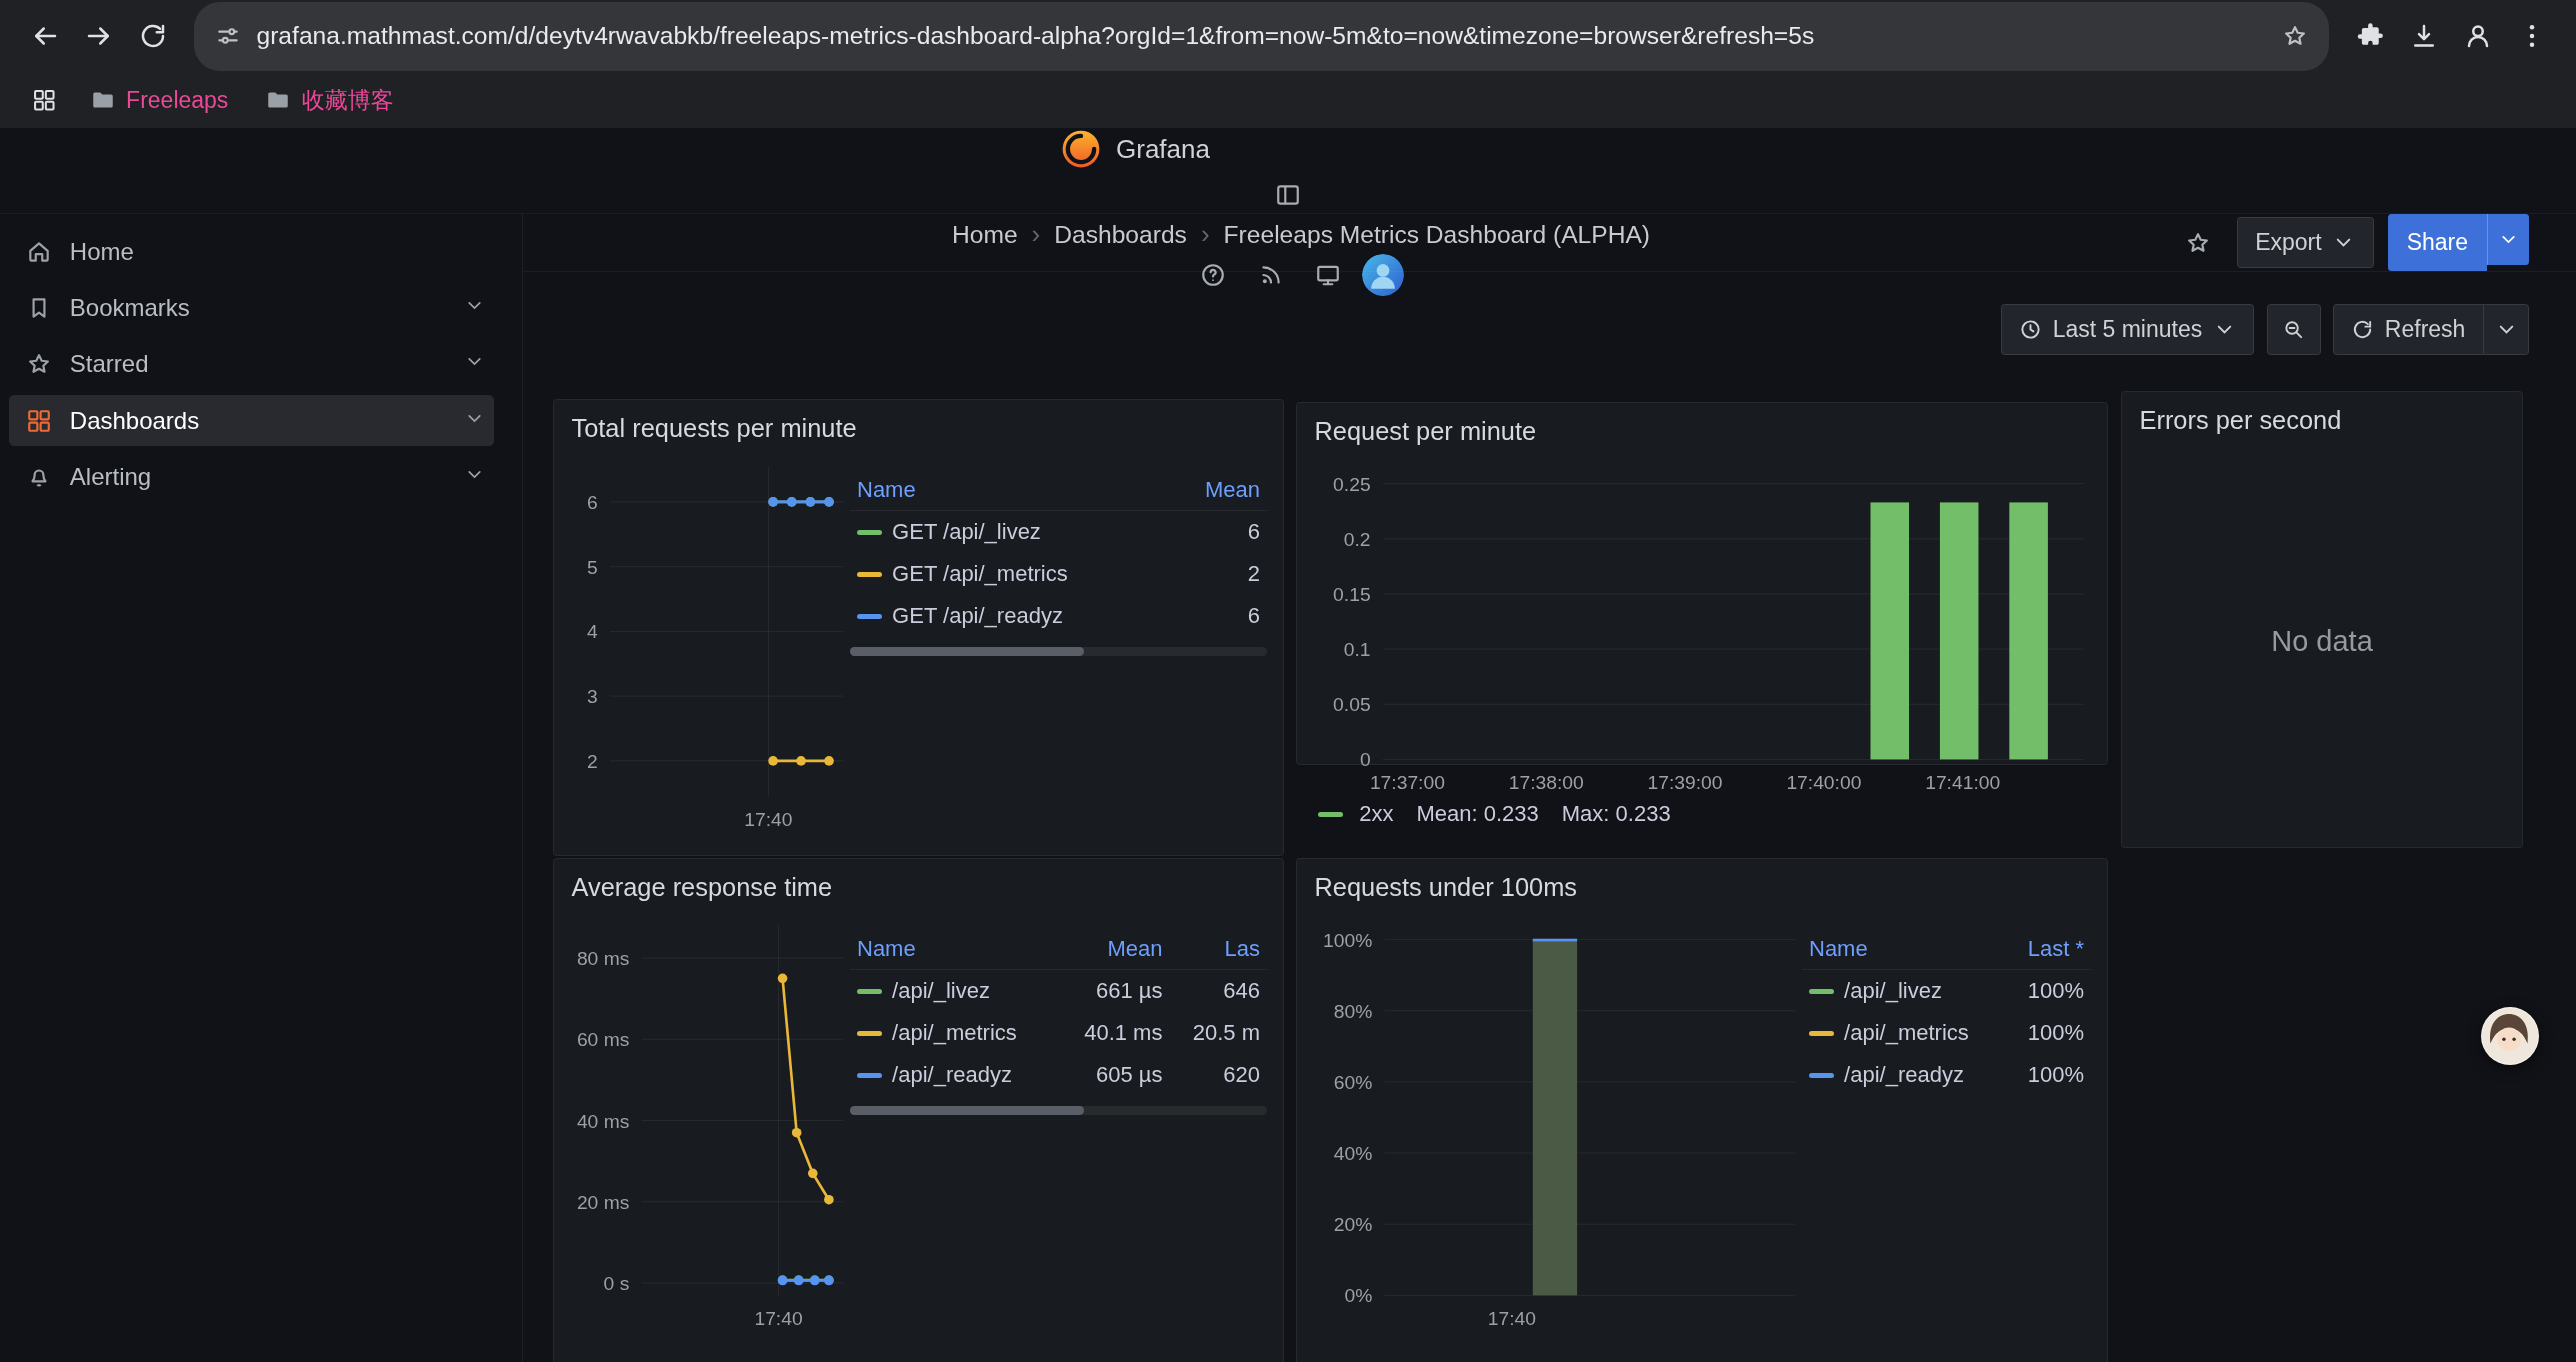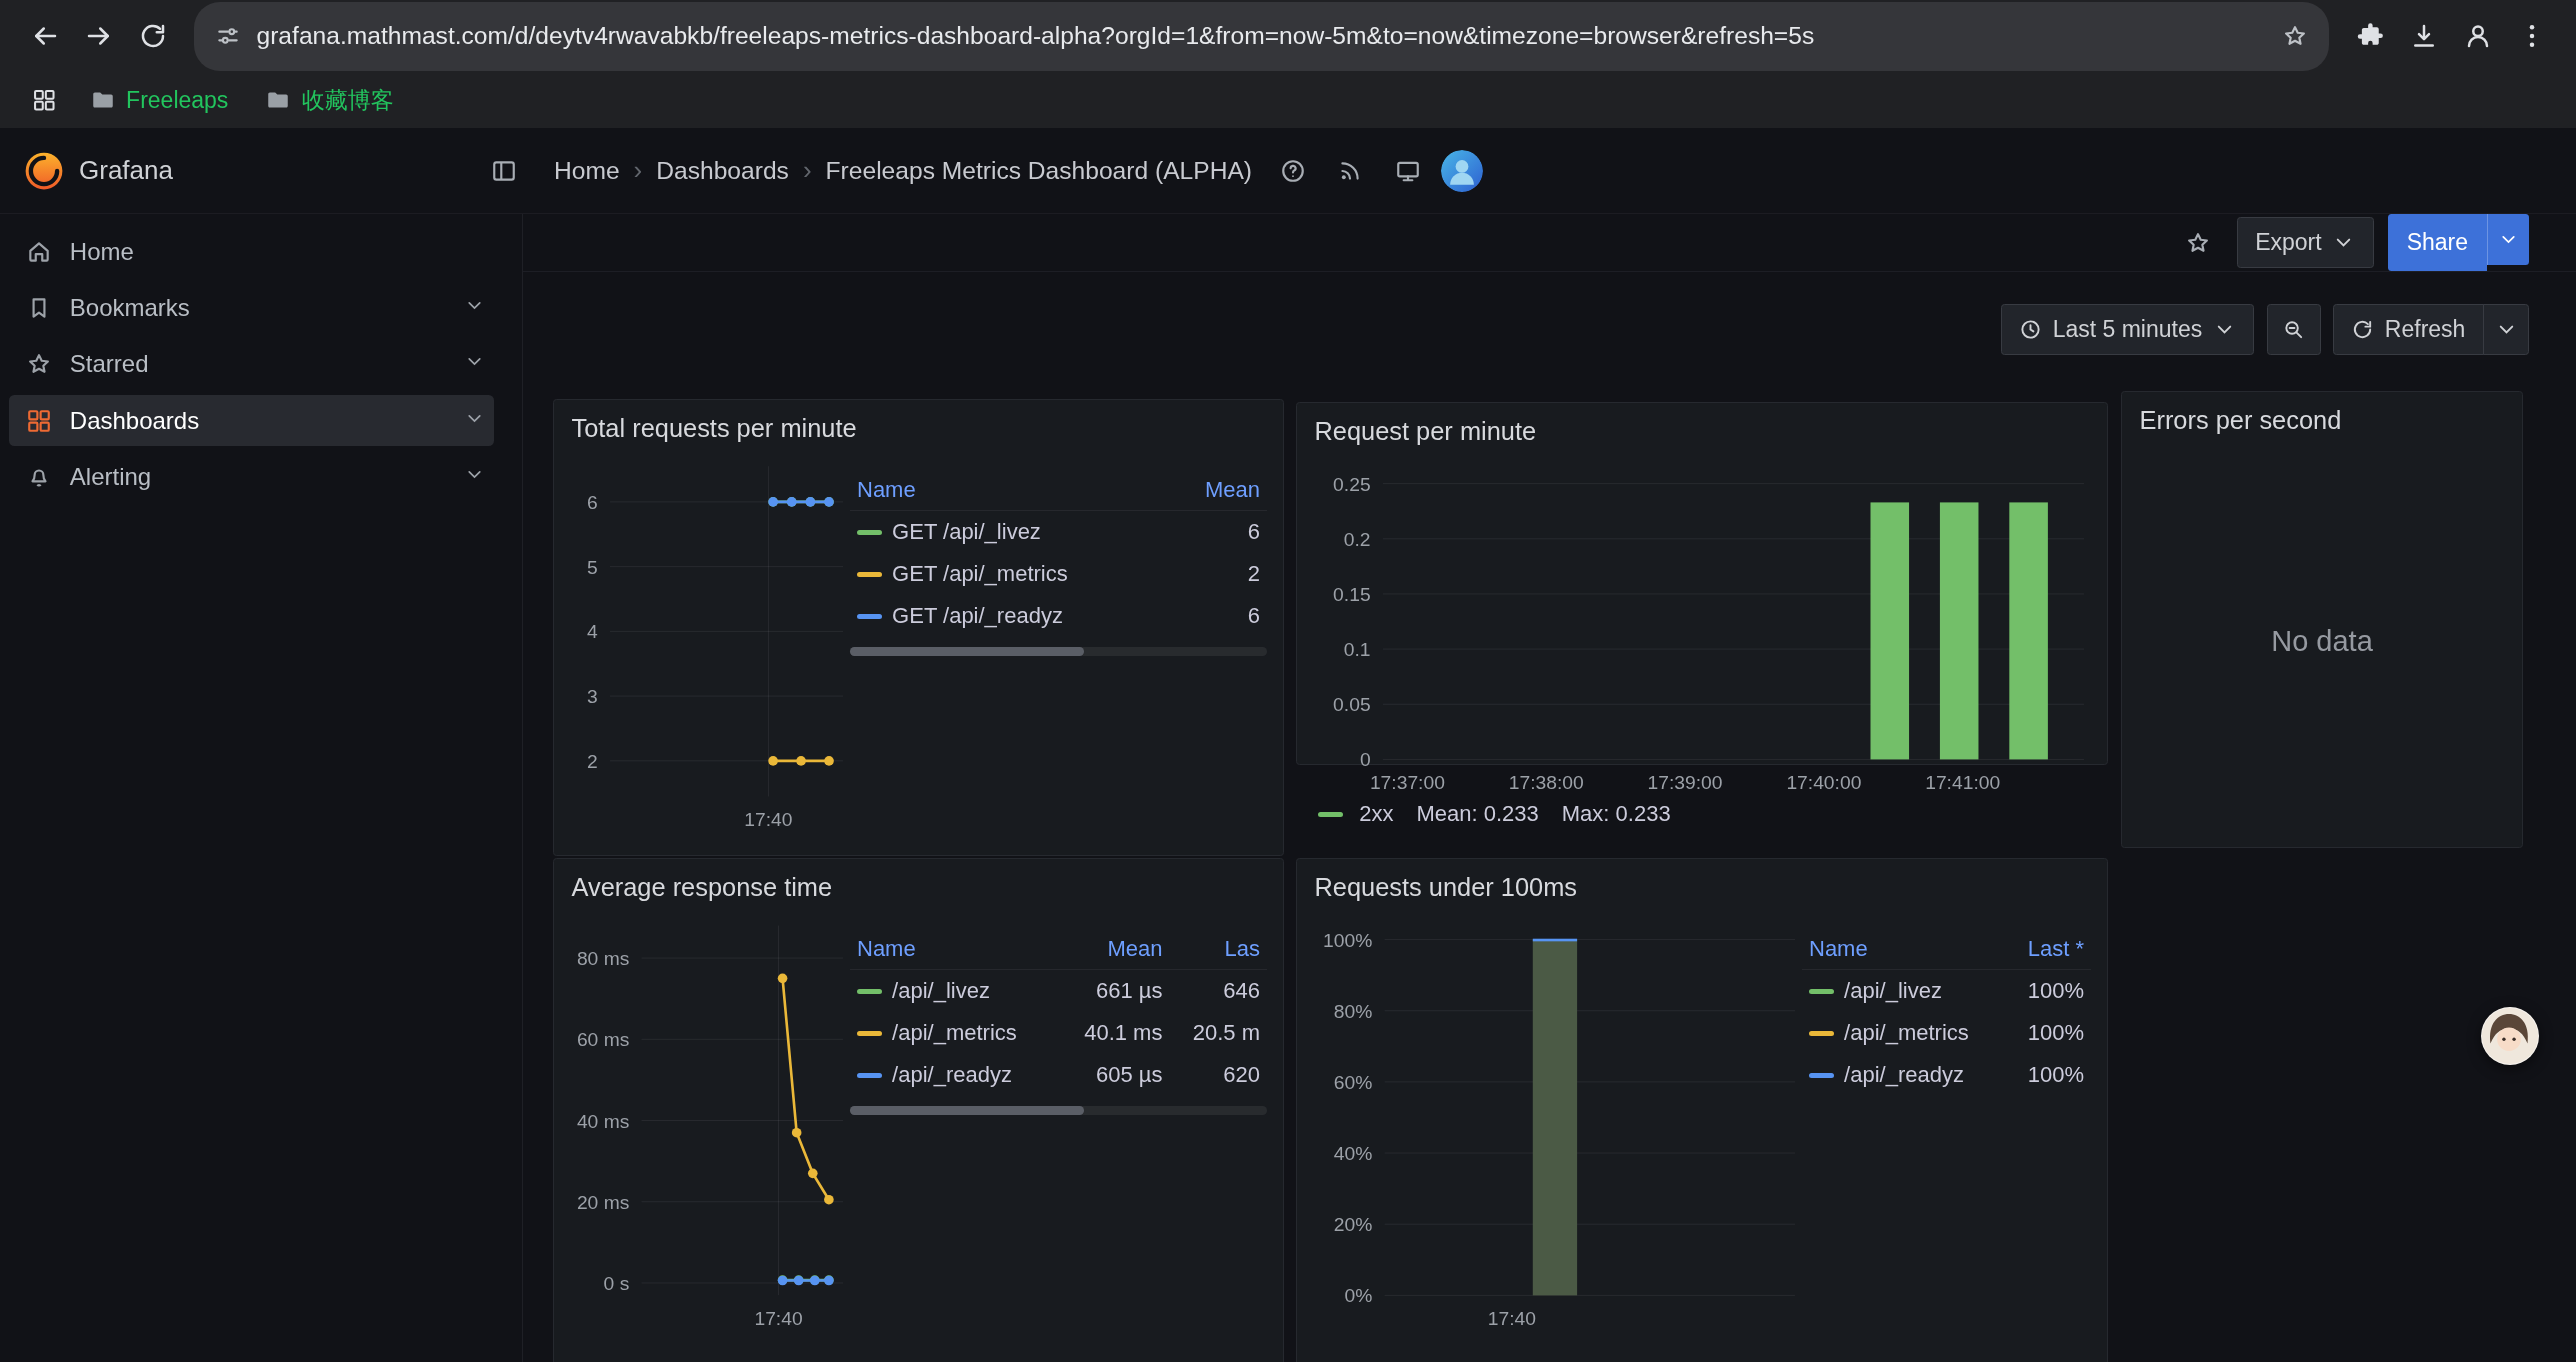--- a/index.html
+++ b/index.html
@@ -11,26 +11,26 @@
   .ibtn { width:54px; height:54px; border-radius:50%; display:flex; align-items:center; justify-content:center;
           color:#dfe1e5; flex:0 0 auto; cursor:pointer; }
   .ibtn svg { width:30px; height:30px; }
   .url-bar { flex:1; height:69px; background:#35363a; border-radius:26px; display:flex; align-items:center;
              padding:0 21px; margin:0 14px; gap:16px; }
   .url-bar .mini { width:26px; height:26px; color:#bdc1c6; flex:0 0 auto; }
   .url-input { flex:1; background:transparent; border:none; outline:none; color:#e8eaed; font-size:24.6px;
                font-family:inherit; }
   .bookmarks-bar { height:56px; background:#202124; display:flex; align-items:center; padding:0 23px; gap:12.3px; }
   .bm-item { display:flex; align-items:center; gap:10.5px; padding:5.3px 12.3px; border-radius:7px; font-size:23px;
-             color:#22c55e; cursor:pointer; }
+             color:#ec4899; cursor:pointer; }
   .bm-item svg { width:26px; height:26px; color:#9aa0a6; }
 
   
   .gf-header { height:86px; background:#111217; display:flex; align-items:center; padding:0 23px;
-               border-bottom:0.9px solid rgba(204,204,220,0.06); }
+               border-bottom:0.9px solid rgba(204,204,220,0.06);flex-direction:column; }
   .brand-wrap { width:456px; display:flex; align-items:center; gap:14px; }
   .brand-name { font-size:26px; font-weight:500; color:#d0d2d6; }
   .gbtn { width:49px; height:49px; border-radius:5.3px; display:flex; align-items:center; justify-content:center;
           color:#a8adb4; cursor:pointer; flex:0 0 auto; }
   .gbtn svg { width:26px; height:26px; }
   .breadcrumbs { display:flex; align-items:center; margin-left:26px; font-size:24.6px; }
   .crumb { color:#c8cad0; cursor:pointer; }
   .crumb-sep { color:#62666d; margin:0 14px; font-size:26px; }
   .search-box { margin-left:auto; width:693px; height:53px; background:#111217; border:0.9px solid #2e3137;
                 border-radius:7px; display:flex; align-items:center; padding:0 16px; gap:12.3px; }

